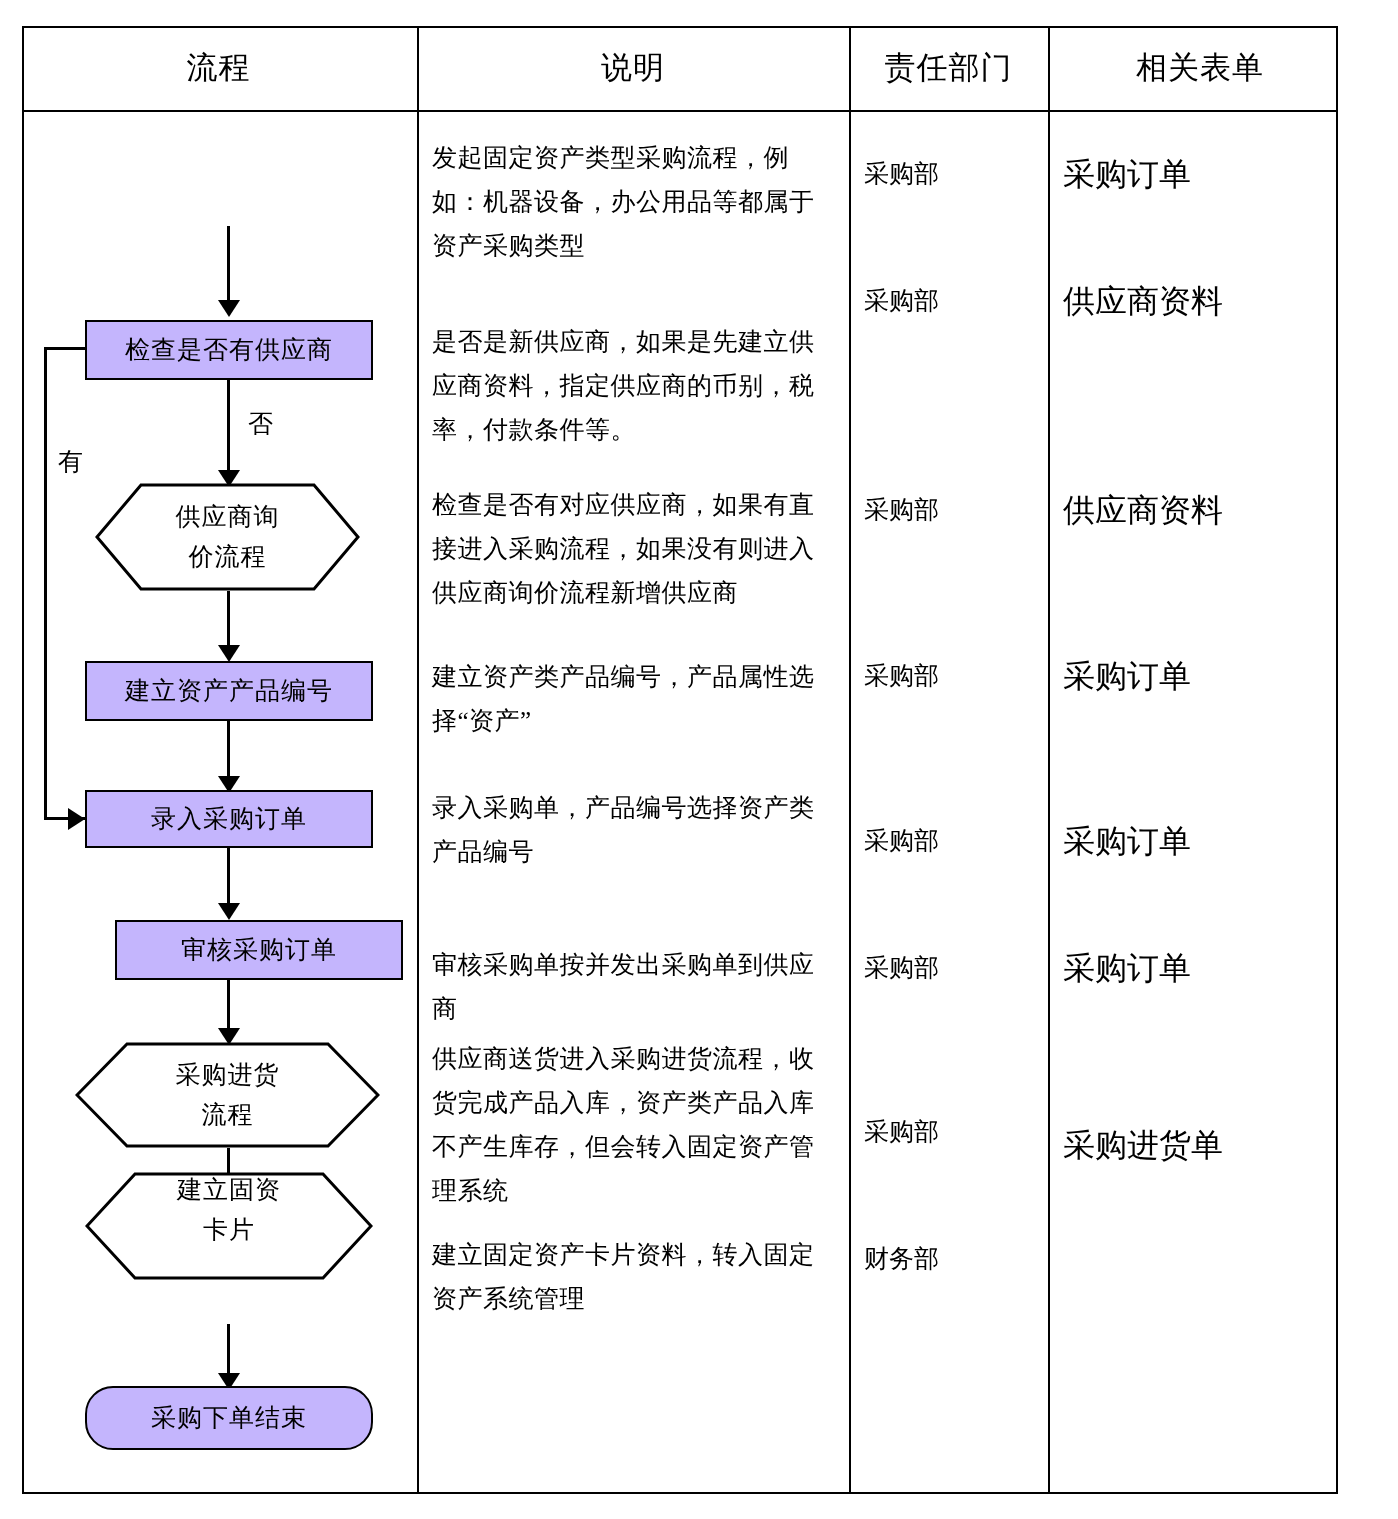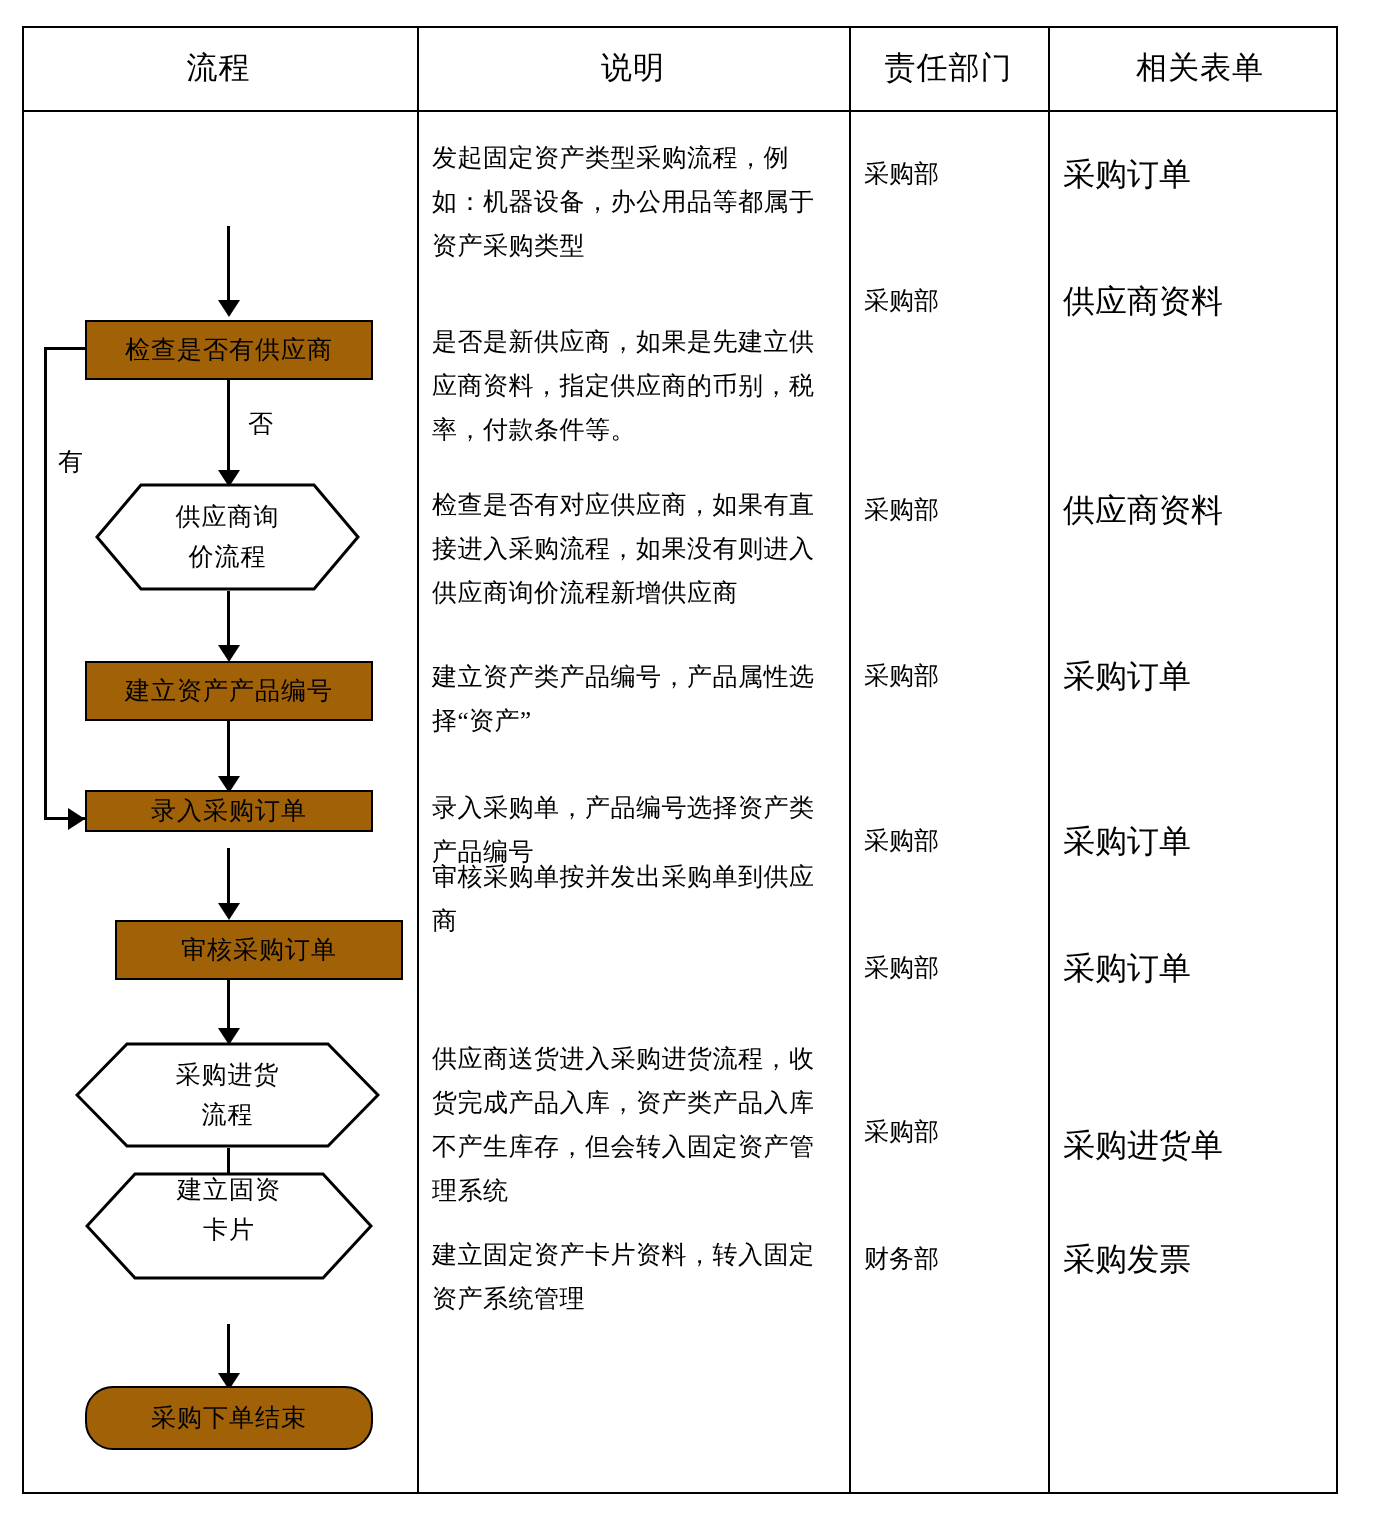--- a/index.html
+++ b/index.html
@@ -87,21 +87,21 @@
   .node {
     position: absolute;
     display: flex;
     align-items: center;
     justify-content: center;
     text-align: center;
     font-size: 25px;
     line-height: 40px;
     letter-spacing: 1px;
     box-sizing: border-box;
-    background: #a16207;
+    background: #c4b5fd;
   }
   .rect {
     border: 2.5px solid #000;
   }
   .round {
     border: 2.5px solid #000;
     border-radius: 28px;
   }
   .hex {
     position: absolute;
@@ -191,21 +191,21 @@
   <div class="conn vconn" style="left:227px; top:591px; height:60px;"></div>
   <div class="arrow-down" style="left:218px; top:645px;"></div>
 
   <div class="node rect" style="left:85px; top:661px; width:288px; height:60px;">
     <span>建立资产产品编号</span>
   </div>
 
   <div class="conn vconn" style="left:227px; top:721px; height:62px;"></div>
   <div class="arrow-down" style="left:218px; top:776px;"></div>
 
-  <div class="node rect" style="left:85px; top:790px; width:288px; height:42px;">
+  <div class="node rect" style="left:85px; top:790px; width:288px; height:58px;">
     <span>录入采购订单</span>
   </div>
 
   <div class="conn vconn" style="left:227px; top:848px; height:62px;"></div>
   <div class="arrow-down" style="left:218px; top:903px;"></div>
 
   <div class="node rect" style="left:85px; top:920px; width:288px; height:60px;margin-left:30px;">
     <span>审核采购订单</span>
   </div>
 
@@ -234,35 +234,34 @@
 
   <div class="node round" style="left:85px; top:1386px; width:288px; height:64px;">
     <span>采购下单结束</span>
   </div>
 
   <div class="col-desc" style="top:136px;">发起固定资产类型采购流程，例如：机器设备，办公用品等都属于资产采购类型</div>
   <div class="col-desc" style="top:320px;">是否是新供应商，如果是先建立供应商资料，指定供应商的币别，税率，付款条件等。</div>
   <div class="col-desc" style="top:483px;">检查是否有对应供应商，如果有直接进入采购流程，如果没有则进入供应商询价流程新增供应商</div>
   <div class="col-desc" style="top:655px;">建立资产类产品编号，产品属性选择“资产”</div>
   <div class="col-desc" style="top:786px;">录入采购单，产品编号选择资产类产品编号</div>
-  <div class="col-desc" style="top:855px;">审核采购单按并发出采购单到供应商</div>
+  <div class="col-desc" style="top:943px;">审核采购单按并发出采购单到供应商</div>
   <div class="col-desc" style="top:1233px;">建立固定资产卡片资料，转入固定资产系统管理</div>
   <div class="col-desc" style="top:1037px;">供应商送货进入采购进货流程，收货完成产品入库，资产类产品入库不产生库存，但会转入固定资产管理系统</div>
 
   <div class="col-dept" style="top:152px;">采购部</div>
   <div class="col-dept" style="top:279px;">采购部</div>
   <div class="col-dept" style="top:488px;">采购部</div>
   <div class="col-dept" style="top:654px;">采购部</div>
   <div class="col-dept" style="top:819px;">采购部</div>
   <div class="col-dept" style="top:946px;">采购部</div>
   <div class="col-dept" style="top:1110px;">采购部</div>
   <div class="col-dept" style="top:1237px;">财务部</div>
 
   <div class="col-form" style="top:152px;">采购订单</div>
   <div class="col-form" style="top:279px;">供应商资料</div>
   <div class="col-form" style="top:488px;">供应商资料</div>
   <div class="col-form" style="top:654px;">采购订单</div>
   <div class="col-form" style="top:819px;">采购订单</div>
   <div class="col-form" style="top:946px;">采购订单</div>
   <div class="col-form" style="top:1110px;margin-top:13px;">采购进货单</div>
-  <div class="col-form" style="top:1237px;">采购发票</div>
 
 </div>
 
 </body></html>

